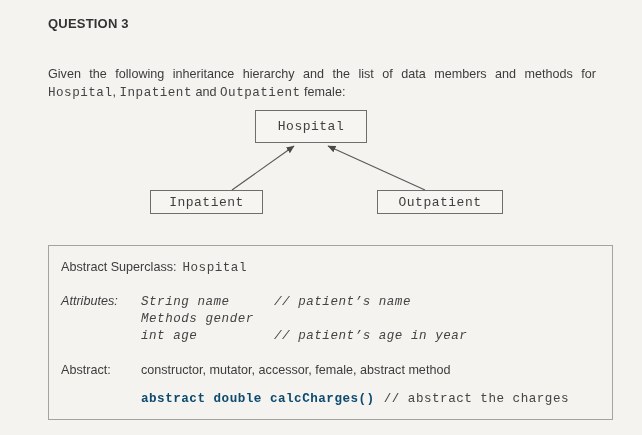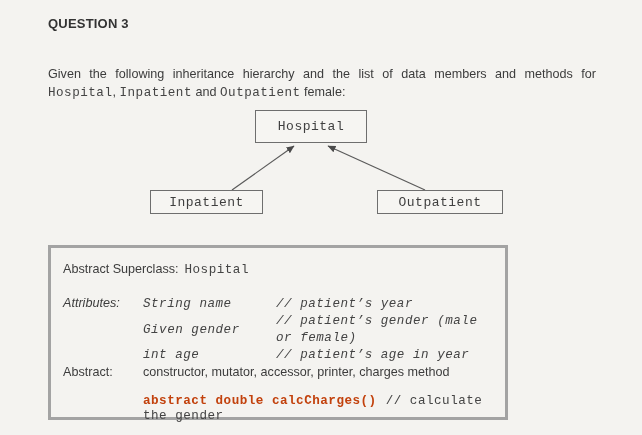--- a/index.html
+++ b/index.html
@@ -51,36 +51,36 @@
     letter-spacing: 0.5px;
     color: #3f3f3f;
   }
   .node-hospital  { left: 255px; top: 10px; width: 112px; height: 33px; }
   .node-inpatient { left: 150px; top: 90px; width: 113px; height: 24px; }
   .node-outpatient{ left: 377px; top: 90px; width: 126px; height: 24px; }
 
   .spec-box {
     position: absolute;
     left: 48px; top: 245px;
-    width: 460px; height: 175px;
-    border: 3px solid #a3a3a3;
+    width: 565px; height: 175px;
+    border: 1px solid #a3a3a3;
     font-size: 12.6px;
     color: #3c3c3c;
   }
   .spec-row { position: absolute; left: 12px; right: 8px; }
   .row-super    { top: 14px; }
   .row-attrs    { top: 48px; display: flex; font-style: italic; }
   .row-methods  { top: 117px; display: flex; }
   .row-abstract { top: 145px; padding-left: 80px; }
   .spec-label { width: 80px; flex: 0 0 80px; }
   .attr-lines { flex: 1; }
   .attr-line { display: flex; line-height: 17px; align-items: center; }
   .attr-decl { width: 133px; flex: 0 0 133px; }
   .attr-comment { flex: 1; }
-  .mono-bold { font-weight: bold; color: #c2410c; margin-right: 9px; margin-top: 31px; }
+  .mono-bold { font-weight: bold; color: #0c4a6e; margin-right: 9px; margin-top: 31px; }
   .super-name { margin-left: 6px; }
   .mono-sm { font-size: 12.6px; }
 </style>
 </head>
 <body>
 
 <div class="page">
 
   <div class="q-title">QUESTION 3</div>
 
@@ -114,36 +114,35 @@
 
     <div class="spec-row row-super">
       <span>Abstract Superclass:</span><span class="mono super-name">Hospital</span>
     </div>
 
     <div class="spec-row row-attrs">
       <span class="spec-label">Attributes:</span>
       <div class="attr-lines">
         <div class="attr-line">
           <span class="attr-decl mono mono-sm">String name</span>
-          <span class="attr-comment mono mono-sm">// patient’s year</span>
+          <span class="attr-comment mono mono-sm">// patient’s name</span>
         </div>
         <div class="attr-line">
-          <span class="attr-decl mono mono-sm">Given gender</span>
-          <span class="attr-comment mono mono-sm">// patient’s gender (male or female)</span>
+          <span class="attr-decl mono mono-sm">Methods gender</span>
         </div>
         <div class="attr-line">
           <span class="attr-decl mono mono-sm">int age</span>
           <span class="attr-comment mono mono-sm">// patient’s age in year</span>
         </div>
       </div>
     </div>
 
     <div class="spec-row row-methods">
       <span class="spec-label">Abstract:</span>
-      <span>constructor, mutator, accessor, printer, charges method</span>
+      <span>constructor, mutator, accessor, female, abstract method</span>
     </div>
 
     <div class="spec-row row-abstract">
-      <span class="mono mono-bold">abstract double calcCharges()</span><span class="mono mono-sm">// calculate the gender</span>
+      <span class="mono mono-bold">abstract double calcCharges()</span><span class="mono mono-sm">// abstract the charges</span>
     </div>
 
   </div>
 </div>
 
 </body></html>

